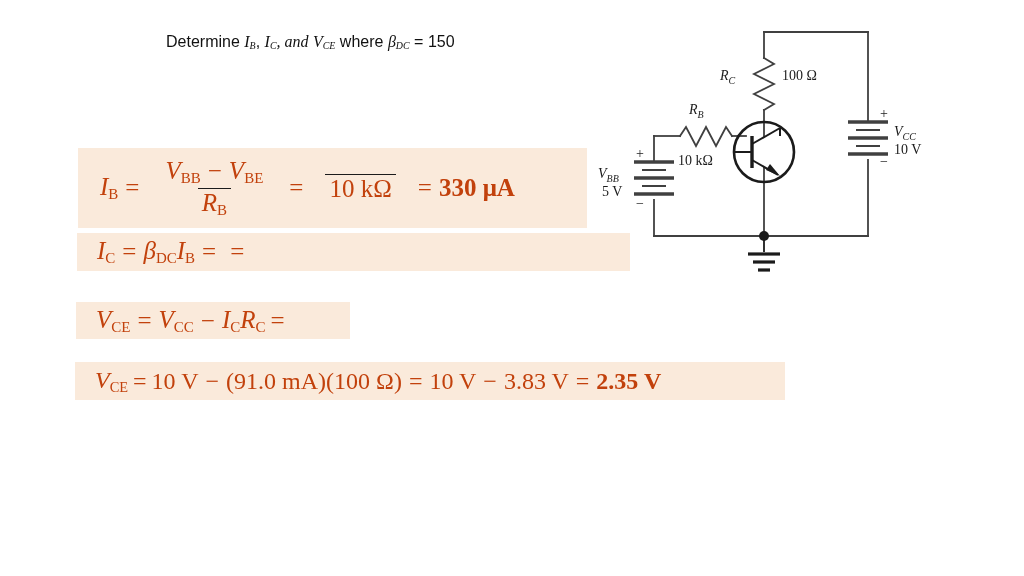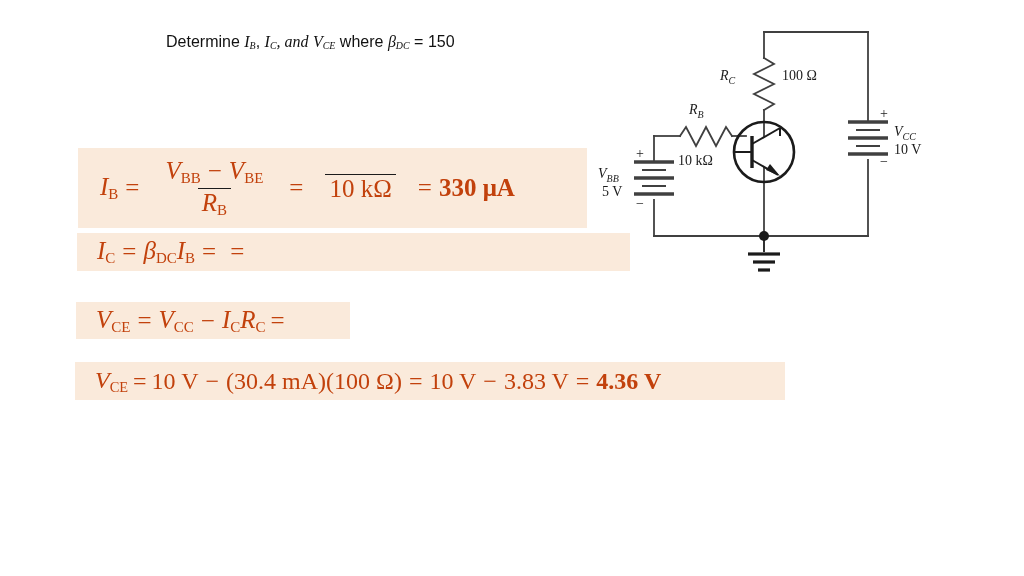--- a/index.html
+++ b/index.html
@@ -153,27 +153,27 @@
     <span class="mvar"><span>I</span><span class="msub">C</span></span>
       <span class="mvar"><span>R</span><span class="msub">C</span></span>
     <span class="mop-tight">=</span>
   </div>
 
   <div class="eq-box" id="eq-box-4">
     <span class="mvar"><span>V</span><span class="msub">CE</span></span>
     <span class="mop-tight">=</span>
     <span class="unit">10 V</span>
     <span class="mop">−</span>
-    <span class="unit">(30.4 mA)(100 Ω)</span>
+    <span class="unit">(91.0 mA)(100 Ω)</span>
     <span class="mop">=</span>
     <span class="unit">10 V</span>
     <span class="mop">−</span>
     <span class="unit">3.83 V</span>
     <span class="mop">=</span>
-    <span class="bold-res">4.36 V</span>
+    <span class="bold-res">2.35 V</span>
   </div>
 
   <div id="circuit">
     <svg width="340" height="280" viewBox="0 0 340 280" xmlns="http://www.w3.org/2000/svg">
       <g stroke="#404040" stroke-width="1.8" fill="none" stroke-linecap="square">
 
         <path d="M168 24 L272 24"></path>
 
         <path d="M168 24 L168 50"></path>
 

